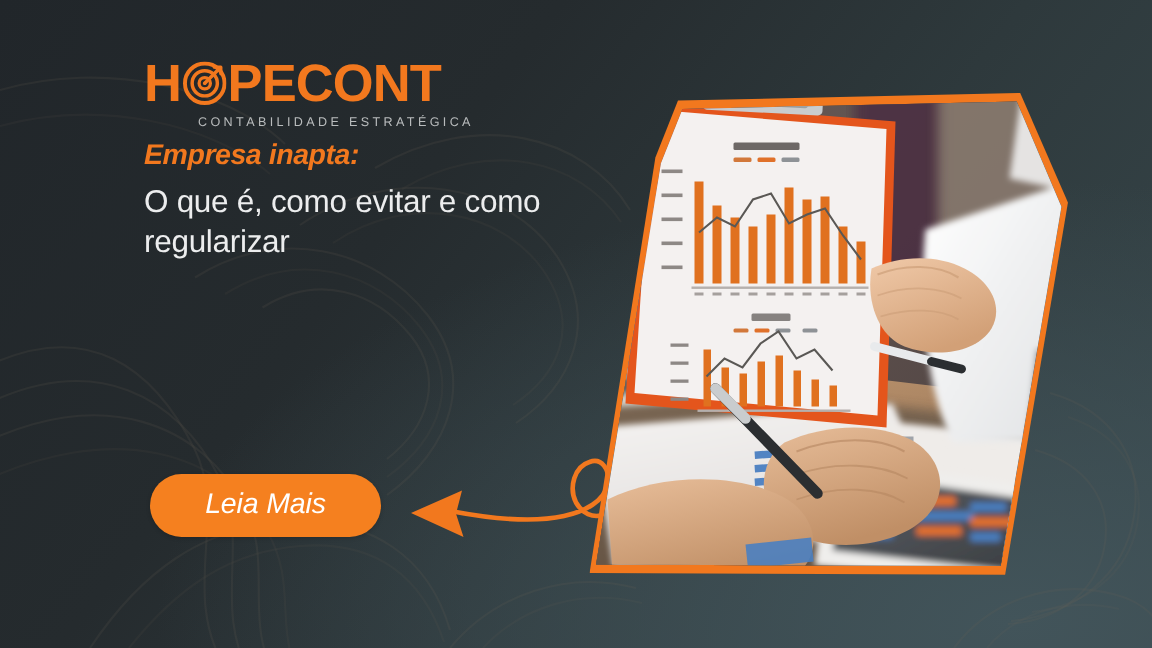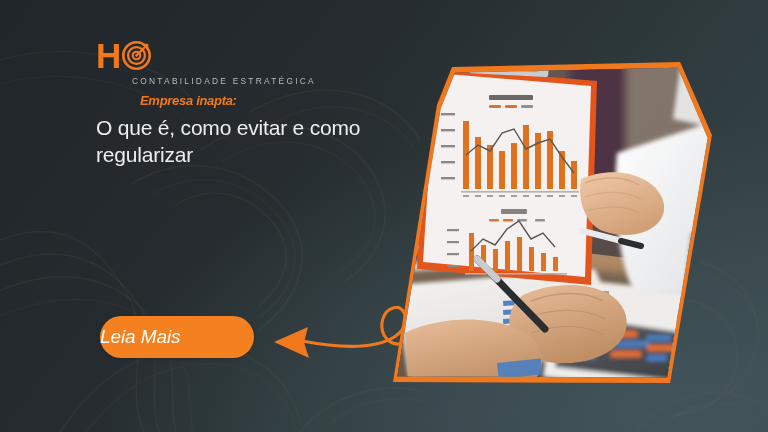--- a/index.html
+++ b/index.html
@@ -70,27 +70,26 @@
     white-space:nowrap;
   }
 
   
   .headline {
     position:absolute;
     left:96px; top:93px;
     width:330px;
   }
   .kicker {
-    font-size:13px;
+    font-size:19px;
     font-weight:bold;
     font-style:italic;
     color:#F2781E;
     letter-spacing:-0.3px;
     line-height:1.18;
-    margin-left:44px;
   }
   .title {
     margin-top:7px;
     font-size:21px;
     font-weight:400;
     color:#ecedee;
     line-height:1.25;
     letter-spacing:-0.2px;
   }
 
@@ -103,21 +102,21 @@
     border-radius:21px;
     background:#F5801F;
     color:#ffffff;
     font-family:"Liberation Sans", sans-serif;
     font-size:19px;
     font-style:italic;
     letter-spacing:-0.1px;
     cursor:pointer;
     display:flex;
     align-items:center;
-    justify-content:flex-start;
+    justify-content:center;
     box-shadow:0 1px 3px rgba(0,0,0,.18);
   }
 
   
   .arrow {
     position:absolute;
     left:262px; top:290px;
     width:145px; height:80px;
     pointer-events:none;
   }
@@ -188,20 +187,21 @@
       <span class="logo-mark">
         <svg viewBox="0 0 40 40" aria-hidden="true">
           <circle cx="20" cy="20" r="18.2" fill="none" stroke="#F2781E" stroke-width="3.6"></circle>
           <circle cx="20" cy="20" r="11.6" fill="none" stroke="#F2781E" stroke-width="3.2"></circle>
           <circle cx="20" cy="20" r="5.2" fill="none" stroke="#F2781E" stroke-width="3.0"></circle>
           <circle cx="20" cy="20" r="1.6" fill="#F2781E"></circle>
           <path d="M20 20 L33.5 6.5" stroke="#F2781E" stroke-width="3.2" stroke-linecap="round"></path>
           <path d="M28.8 5.2 L34.8 5.2 L34.8 11.2" fill="none" stroke="#F2781E" stroke-width="3.0" stroke-linecap="round" stroke-linejoin="round"></path>
         </svg>
       </span>
+      <span class="seg">PECONT</span>
     </div>
     <div class="logo-sub">CONTABILIDADE ESTRATÉGICA</div>
   </div>
 
   <div class="headline">
     <div class="kicker">Empresa inapta:</div>
     <div class="title">O que é, como evitar e como regularizar</div>
   </div>
 
   <button class="cta">

